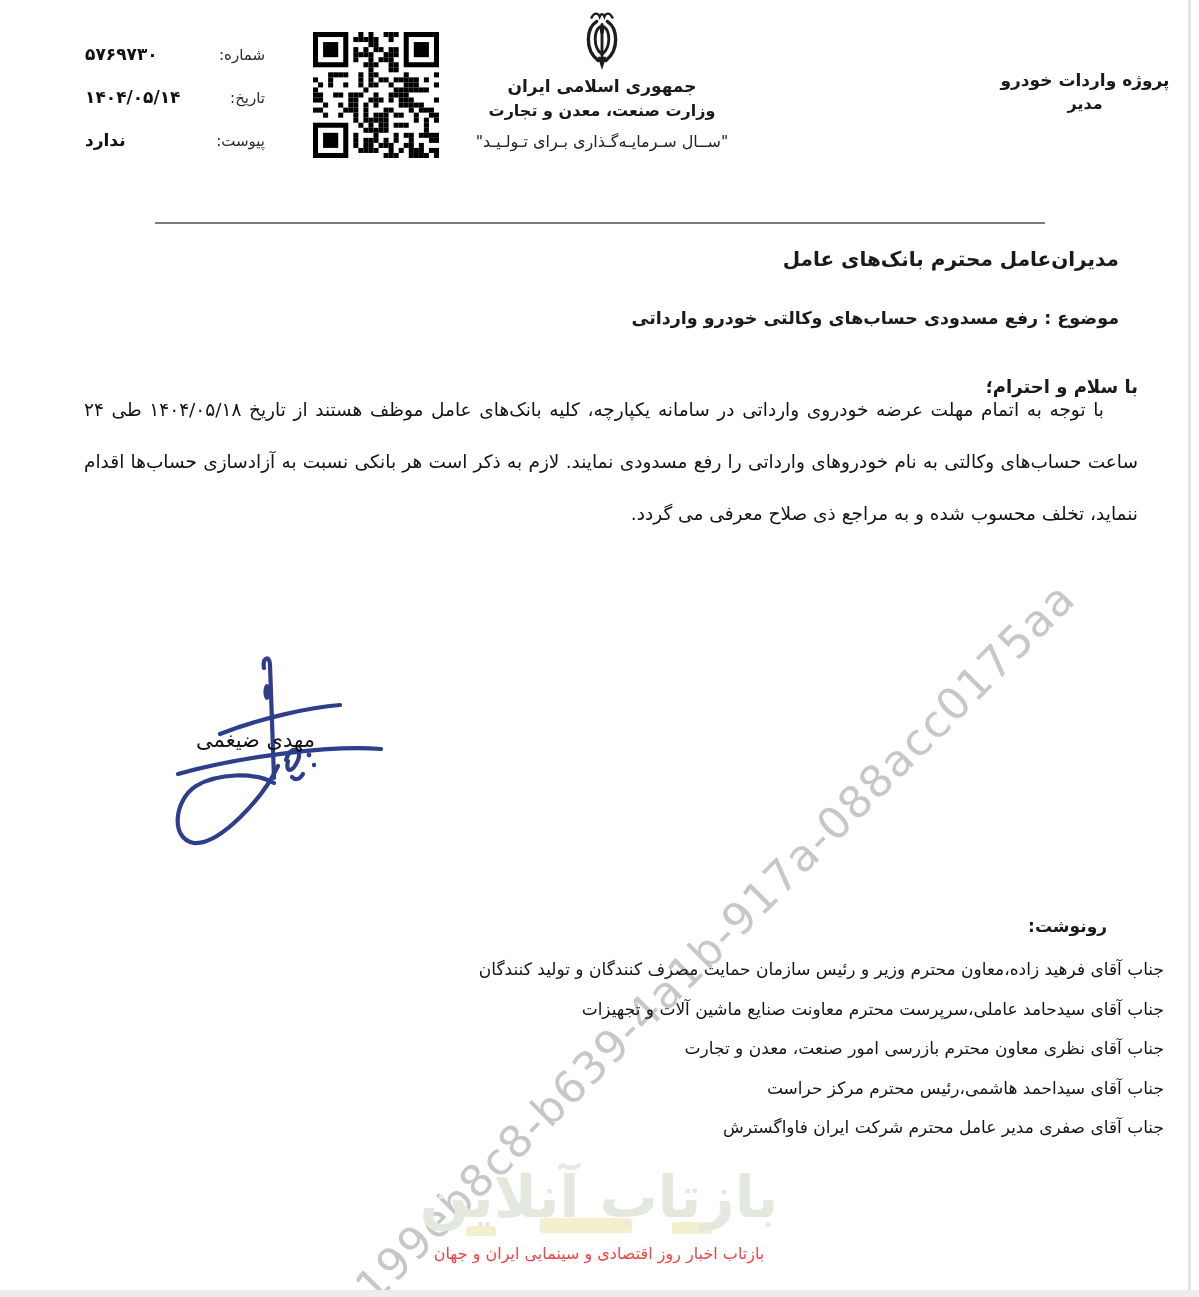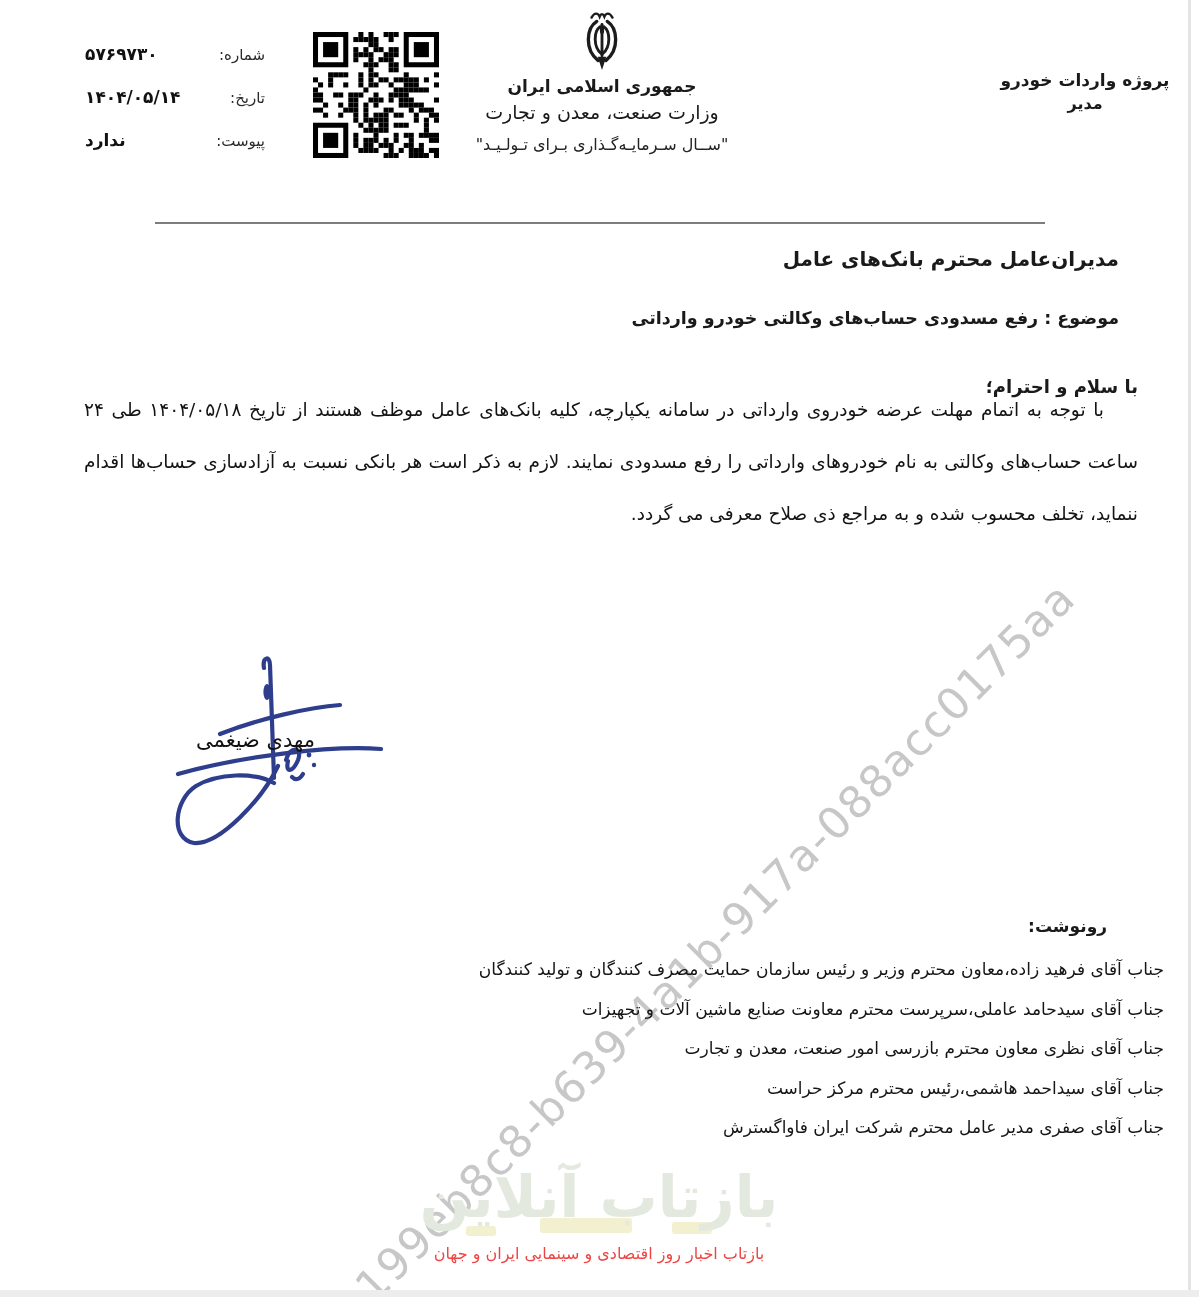--- a/index.html
+++ b/index.html
@@ -15,21 +15,21 @@
   
   .meta{position:absolute;left:85px;top:44px;width:180px;display:flex;flex-direction:column;gap:23px;direction:rtl;}
   .meta-row{display:flex;justify-content:space-between;align-items:baseline;}
   .meta-label{font-size:15px;color:#2a2a2a;}
   .meta-value{font-size:17px;font-weight:bold;color:#111;}
   .qr{position:absolute;left:313px;top:32px;width:126px;height:126px;}
   .qr svg{width:100%;height:100%;display:block;}
   .emblem-block{position:absolute;left:442px;top:10px;width:320px;text-align:center;}
   .emblem-svg{width:48px;height:62px;display:block;margin:0 auto 4px auto;}
   .country{font-size:17px;font-weight:bold;letter-spacing:0px;margin-top:2px;}
-  .ministry{font-size:19px;font-weight:normal;margin-top:5px;}
+  .ministry{font-size:16px;font-weight:bold;margin-top:5px;}
   .slogan{font-size:16px;margin-top:12px;color:#222;}
   .sender{position:absolute;left:1000px;top:70px;width:170px;text-align:center;}
   .sender-line1{font-size:17px;font-weight:bold;}
   .sender-line2{font-size:16px;font-weight:bold;margin-top:4px;}
   .divider{position:absolute;left:155px;top:222px;width:890px;height:2px;background:#7d7d7d;}
   
   .recipient{position:absolute;right:80px;top:247px;font-size:20px;font-weight:bold;}
   .subject{position:absolute;right:80px;top:308px;font-size:17.5px;font-weight:bold;}
   .greeting{position:absolute;right:61px;top:376px;font-size:18px;font-weight:bold;}
   .body-text{

